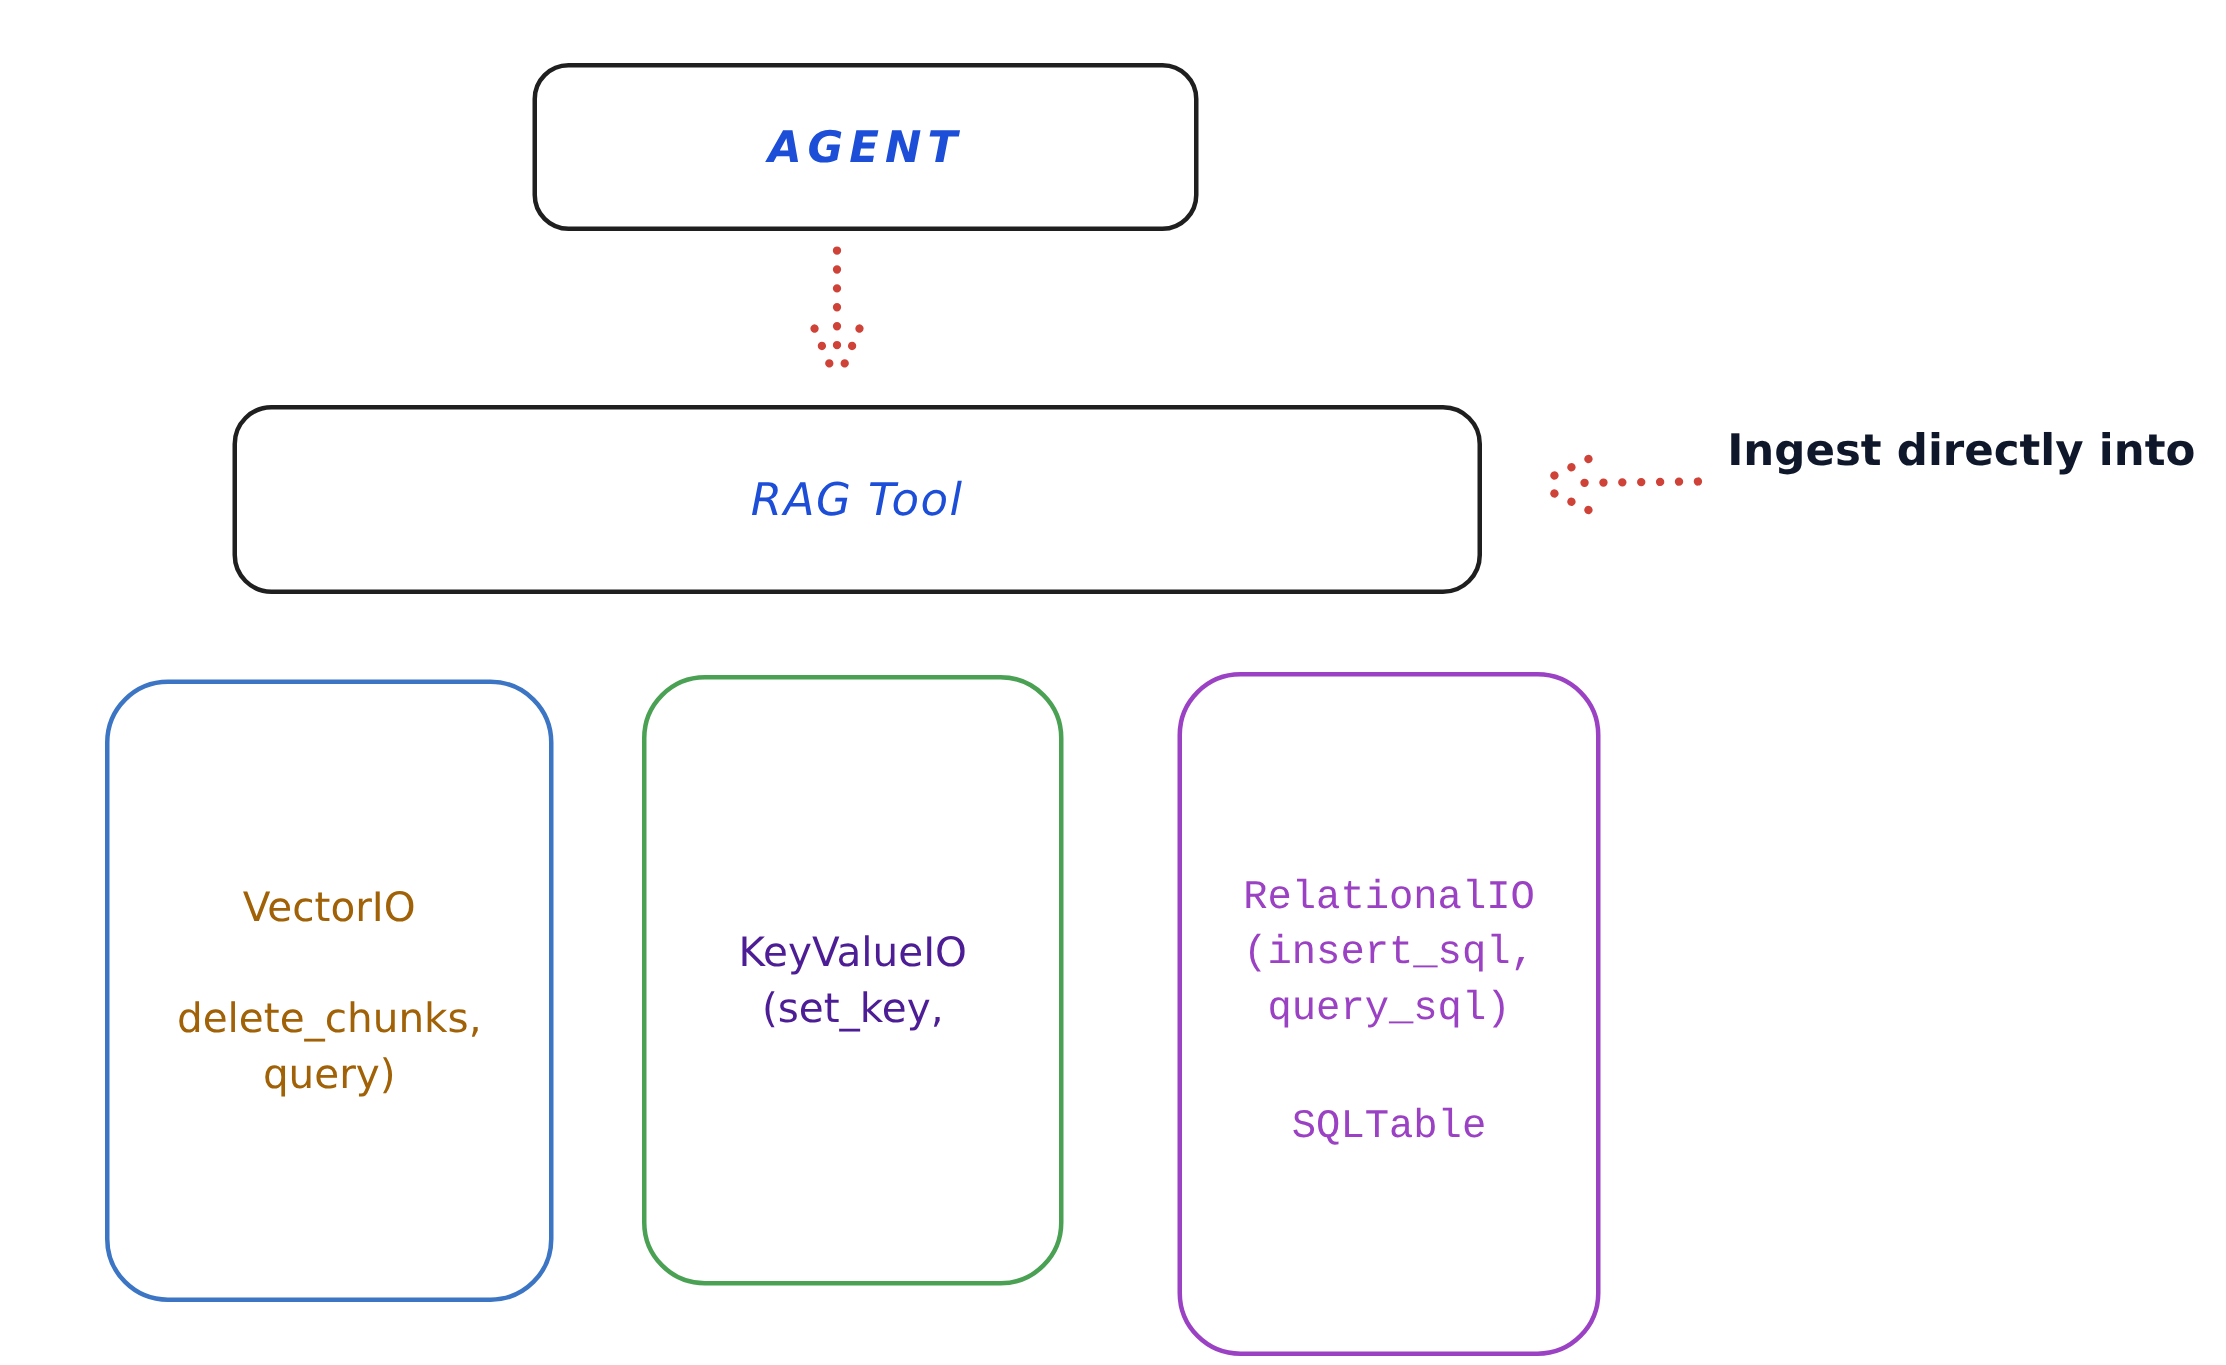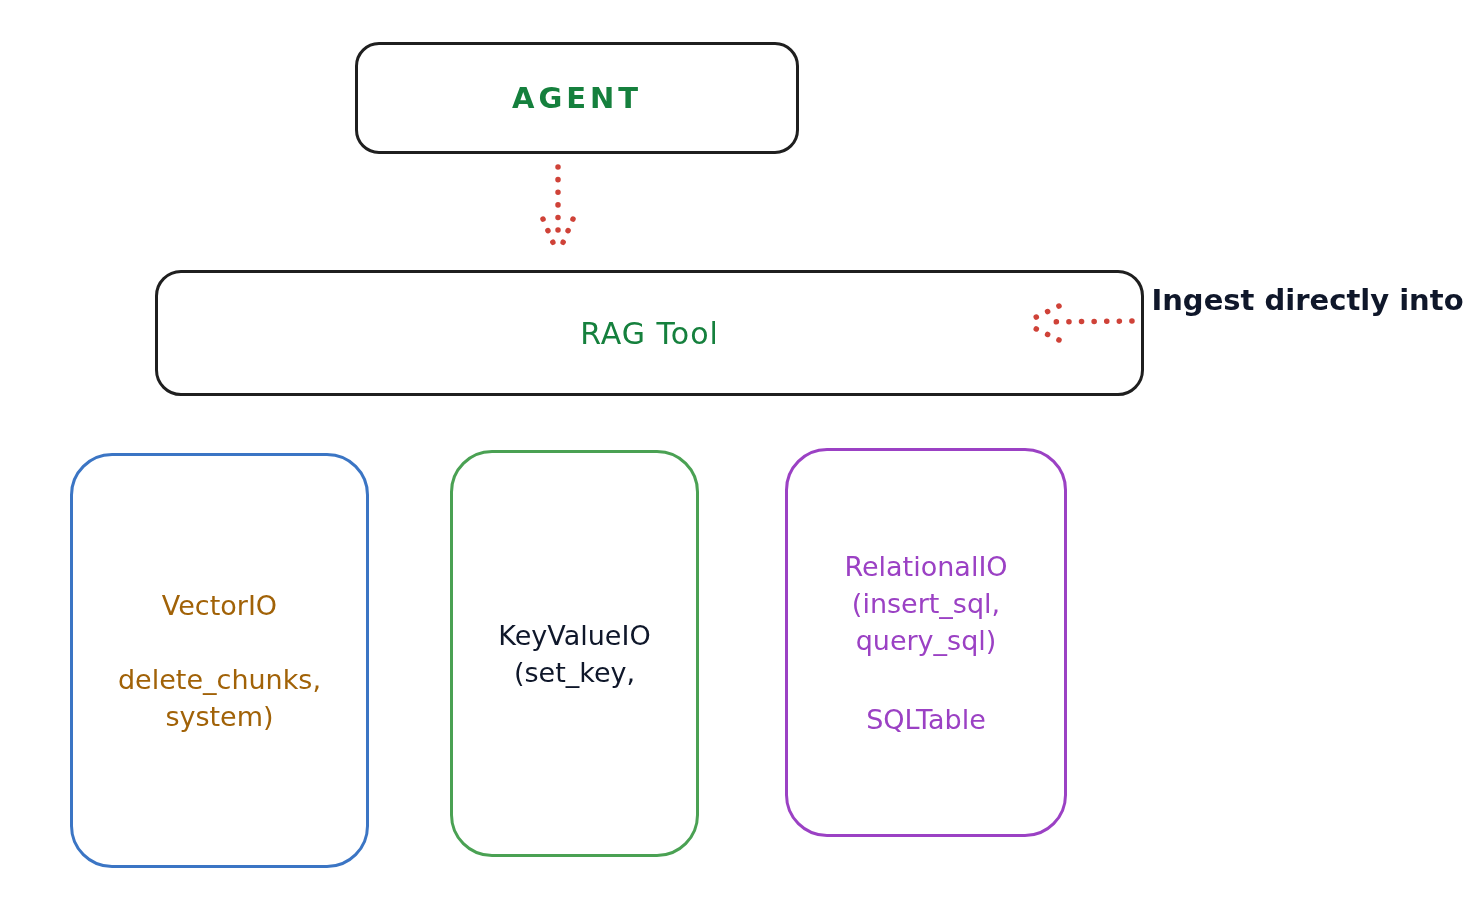--- a/index.html
+++ b/index.html
@@ -19,51 +19,52 @@
     position: absolute;
     box-sizing: border-box;
     background: #ffffff;
     display: flex;
     align-items: center;
     justify-content: center;
     text-align: center;
   }
   .node.black {
     border: 3.5px solid #1f1f1f;
-    color: #15803d;
+    color: #1d4ed8;
+    font-style: italic;
   }
   .agent-box {
     left: 355px; top: 42px;
     width: 444px; height: 112px;
     border-radius: 24px;
     font-size: 29px;
     font-weight: 600;
     letter-spacing: 4px;
   }
   .rag-box {
     left: 155px; top: 270px;
-    width: 989px; height: 126px;
+    width: 833px; height: 126px;
     border-radius: 26px;
     font-size: 30px;
     font-weight: 500;
     letter-spacing: 1px;
   }
   .backend {
     border-radius: 42px;
     border-style: solid;
     border-width: 3.5px;
     flex-direction: column;
     row-gap: 42px;
     font-size: 27px;
     line-height: 37px;
     font-weight: 500;
   }
   .backend.blue   { left: 70px;  top: 453px; width: 299px; height: 415px; border-color: #3b75c4; color: #a16207; }
-  .backend.green  { left: 428px; top: 450px; width: 249px; height: 407px; border-color: #4aa153; color: #0f172a; margin-left: 22px; }
-  .backend.purple { left: 785px; top: 448px; width: 282px; height: 389px; border-color: #9b41c4; color: #9b41c4; }
+  .backend.green  { left: 428px; top: 450px; width: 281px; height: 407px; border-color: #4aa153; color: #4c1d95; }
+  .backend.purple { left: 785px; top: 448px; width: 282px; height: 456px; border-color: #9b41c4; color: #9b41c4; font-family: Liberation Mono, monospace; }
   .backend p { margin: 0; }
   .annotation {
     position: absolute;
     left: 1135px; top: 282px;
     width: 345px;
     text-align: center;
     color: #0f172a;
     font-size: 29px;
     line-height: 37px;
     font-weight: 600;
@@ -106,21 +107,21 @@
 
   <div class="annotation">
     <div>Ingest directly into</div>
   </div>
 
   <div class="node backend blue">
     <p>
       <span>VectorIO</span><br>
       <br>
       <span>delete_chunks,</span><br>
-      <span>system)</span>
+      <span>query)</span>
     </p>
   </div>
 
   <div class="node backend green">
     <p>
       <span>KeyValueIO</span><br>
       <span>(set_key,</span><br>
     </p>
   </div>
 

